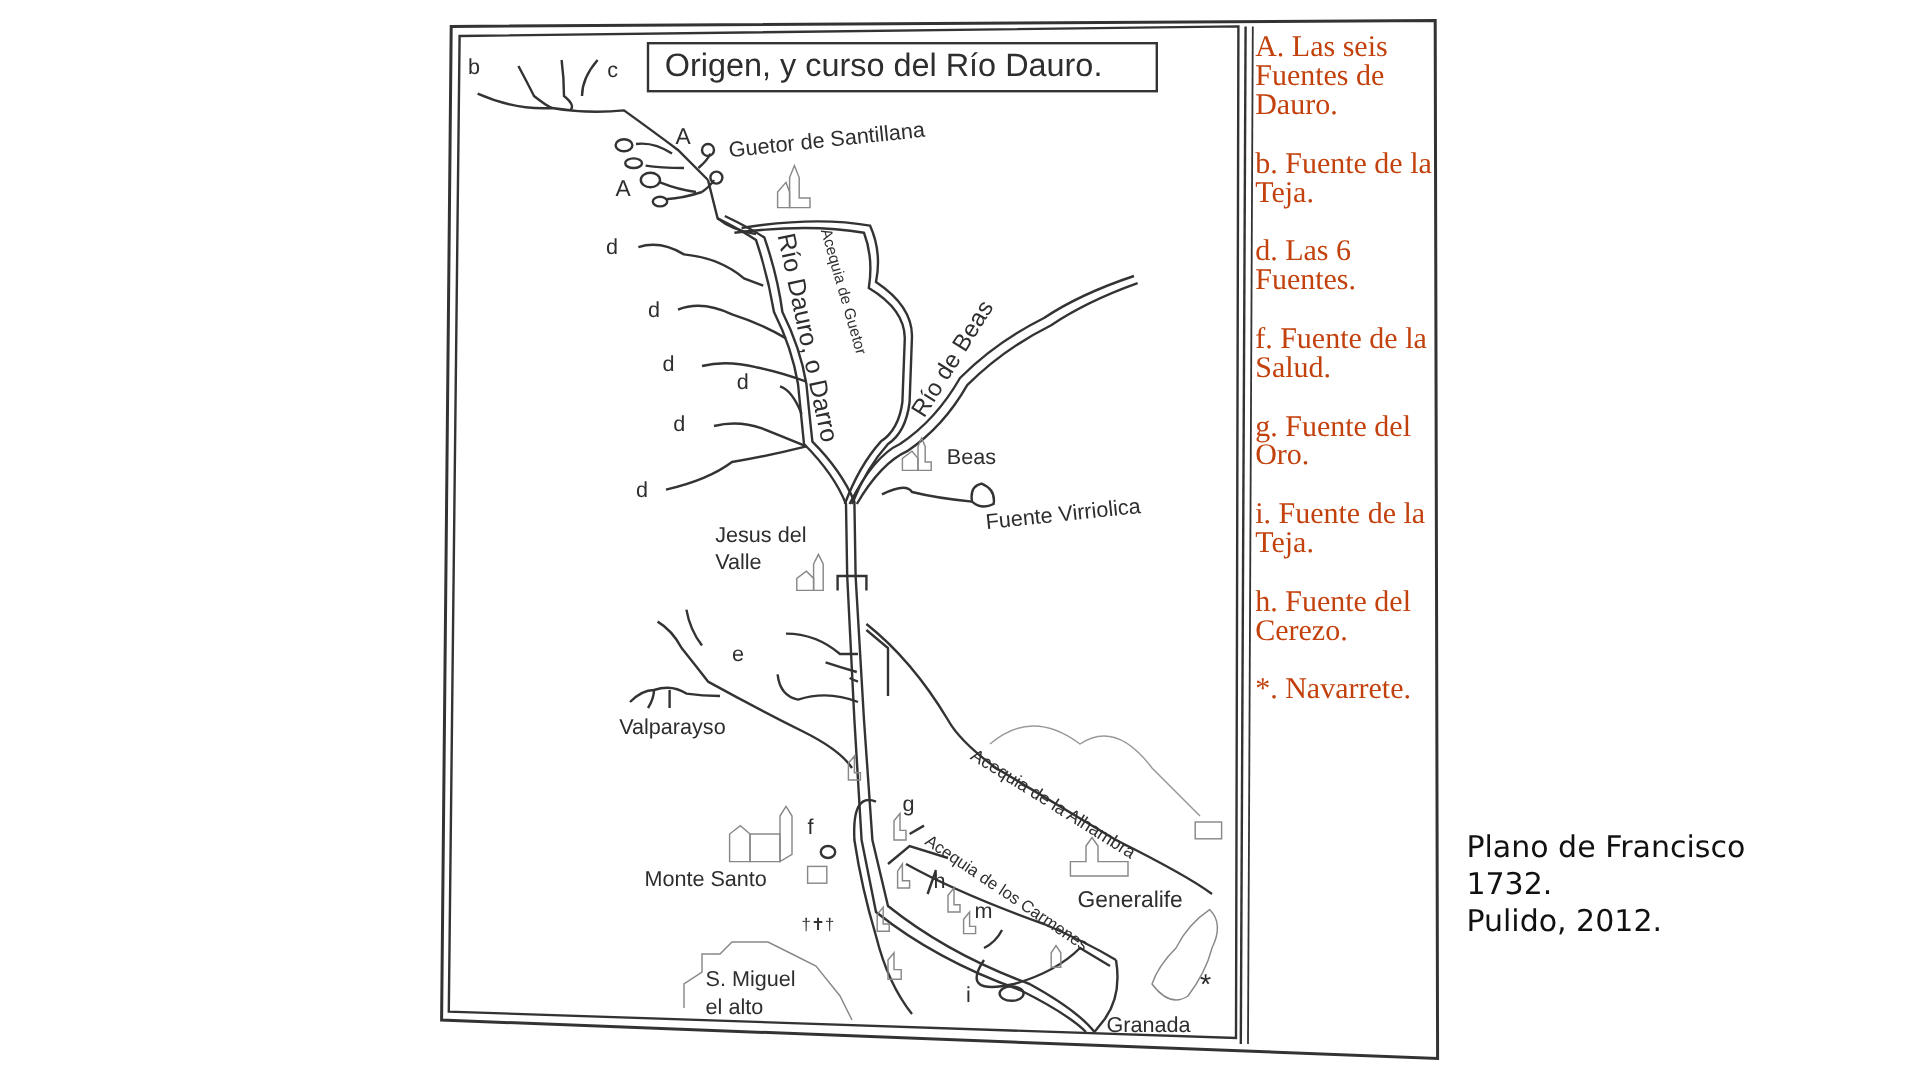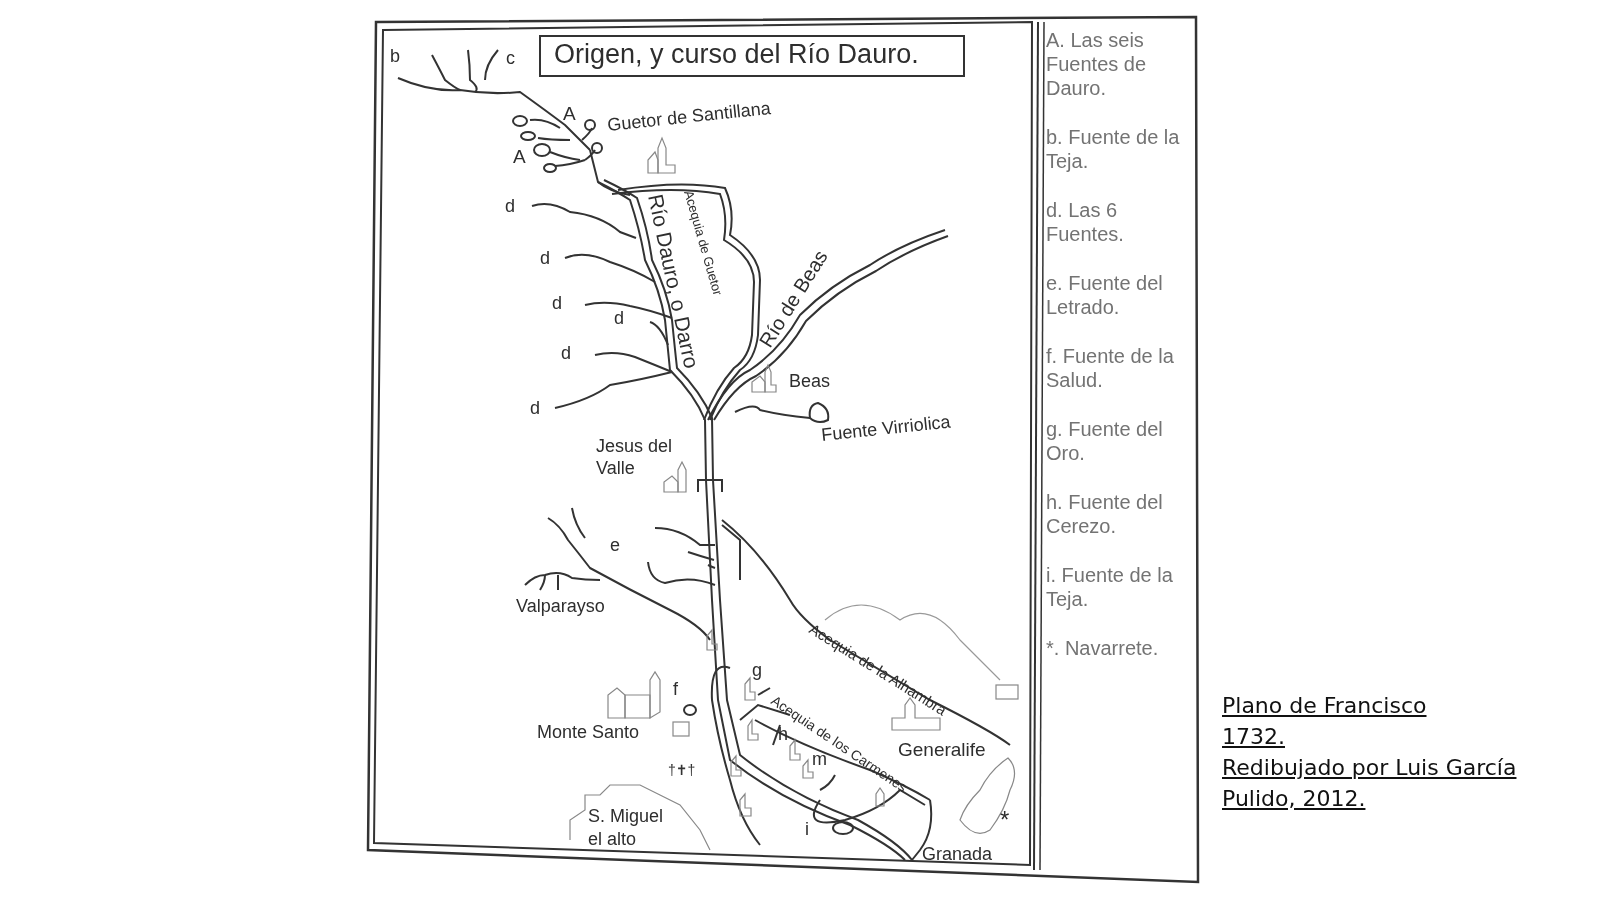--- a/index.html
+++ b/index.html
@@ -1,21 +1,21 @@
 <!DOCTYPE html>
 <html><head>
 <meta charset="utf-8">
 <style>
   html, body { margin:0; padding:0; background:#ffffff; }
   body { width:1600px; height:900px; position:relative; overflow:hidden; font-family:"Liberation Sans", sans-serif; color:#2a2a2a; }
   #map-svg { position:absolute; left:0; top:0; }
   .lbl { font-family:"Liberation Sans", sans-serif; fill:#2e2e2e; }
-  .legend { position:absolute; left:1046px; top:28px; width:150px; font-family:Liberation Sans, sans-serif; font-size:20px; line-height:24px; color:#737373; }
+  .legend { position:absolute; left:1046px; top:28px; width:150px; font-family:Liberation Serif, serif; font-size:25px; line-height:24px; color:#c2410c; }
   .legend-item { margin-bottom:25px; }
-  .caption { position:absolute; left:1222px; top:690px; width:360px; font-family:"DejaVu Sans", sans-serif; font-size:22px; line-height:31px; color:#111;text-decoration:underline; }
+  .caption { position:absolute; left:1222px; top:690px; width:360px; font-family:"DejaVu Sans", sans-serif; font-size:25px; line-height:31px; color:#111; }
   .caption div { white-space:nowrap; }
 </style>
 </head>
 <body>
 
 <svg id="map-svg" width="1600" height="900" viewBox="0 0 1600 900">
 
   <path d="M376,22 L1196,17 L1198,882 L368,850 Z" fill="none" stroke="#333" stroke-width="2.5"></path>
   <path d="M383,30 L1032,22 L1030,865 L374,843 Z" fill="none" stroke="#333" stroke-width="2"></path>
   <line x1="1038" y1="22" x2="1034" y2="870" stroke="#333" stroke-width="2"></line>
@@ -187,26 +187,24 @@
   <text class="lbl" x="1000" y="828" font-size="24">*</text>
 
   <path d="M930,800 Q935,830 920,850 L912,860" fill="none" stroke="#333" stroke-width="2"></path>
   <text class="lbl" x="922" y="860" font-size="18">Granada</text>
 </svg>
 
 <div class="legend">
   <div class="legend-item">A. Las seis Fuentes de Dauro.</div>
   <div class="legend-item">b. Fuente de la Teja.</div>
   <div class="legend-item">d. Las 6 Fuentes.</div>
-  <div class="legend-item">e. Fuente del Letrado.</div>
   <div class="legend-item">f. Fuente de la Salud.</div>
   <div class="legend-item">g. Fuente del Oro.</div>
+  <div class="legend-item">i. Fuente de la Teja.</div>
   <div class="legend-item">h. Fuente del Cerezo.</div>
-  <div class="legend-item">i. Fuente de la Teja.</div>
   <div class="legend-item">*. Navarrete.</div>
 </div>
 
 <div class="caption">
   <div>Plano de Francisco</div>
   <div>1732.</div>
-  <div>Redibujado por Luis García</div>
   <div>Pulido, 2012.</div>
 </div>
 
 </body></html>

